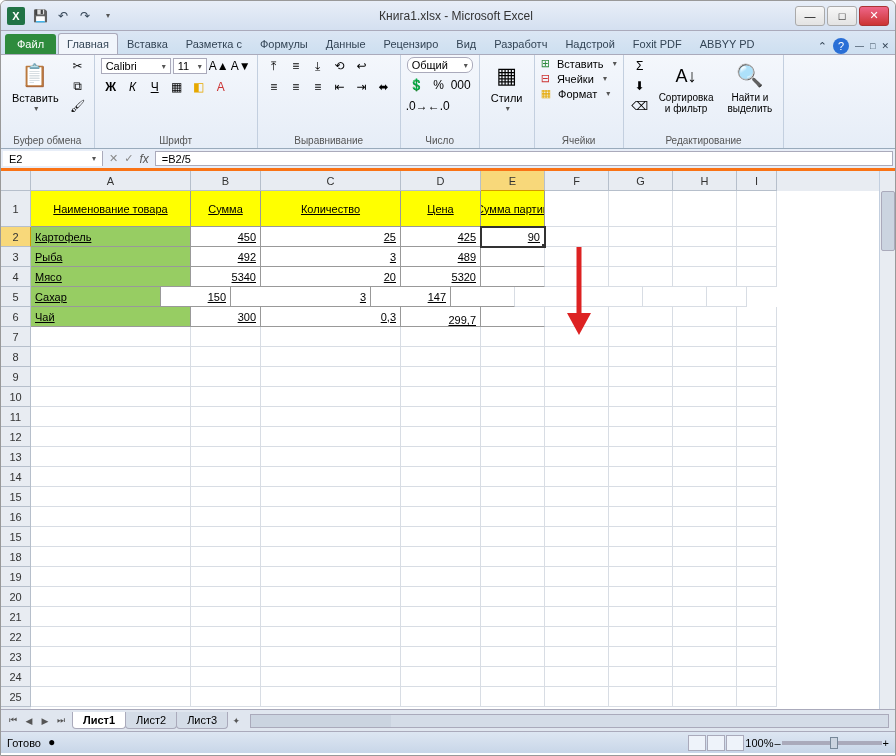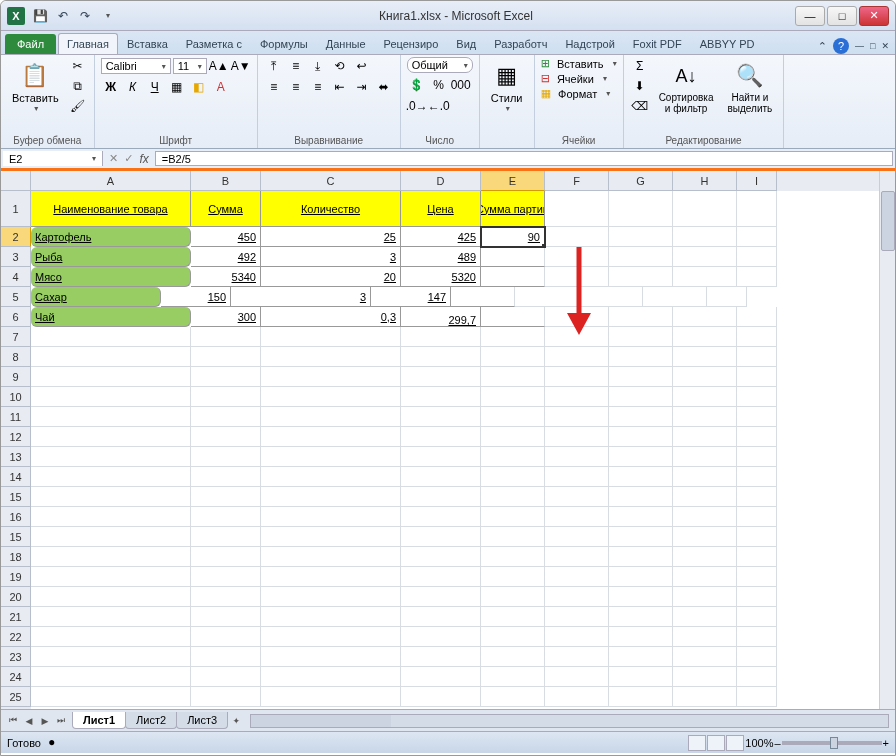--- a/index.html
+++ b/index.html
@@ -52,21 +52,21 @@
 .col-h.sel { background: #f8d87a; border-bottom-color: #d49b00; }
 .row-headers { position: absolute; top: 20px; left: 0; width: 30px; bottom: 0; background: #e8ecf2; }
 .row-h { height: 20px; border-right: 1px solid #b6bfcb; border-bottom: 1px solid #b6bfcb; text-align: center; font-size: 11px; color: #333; line-height: 20px; }
 .row-h.tall { height: 36px; line-height: 36px; }
 .row-h.sel { background: #f8d87a; border-right-color: #d49b00; }
 .cells { position: absolute; top: 20px; left: 30px; right: 16px; bottom: 0; }
 .crow { display: flex; height: 20px; text-decoration: underline; }
 .crow.tall { height: 36px; }
 .cell { border-right: 1px solid #d8dde4; border-bottom: 1px solid #d8dde4; font-size: 11px; padding: 0 4px; display: flex; align-items: center; overflow: hidden; white-space: nowrap; }
 .cell.header-cell { background: #ffff00; font-weight: normal; justify-content: center; border-right-color: #999; border-bottom-color: #999; text-align: center; }
-.cell.name-cell { background: #97cd63; border-right-color: #999; border-bottom-color: #999; border-radius: 6px; }
+.cell.name-cell { background: #97cd63; border-right-color: #999; border-bottom-color: #999; }
 .cell.data-cell { justify-content: flex-end; border-right-color: #999; border-bottom-color: #999; }
 .cell.data-cell.last-col { border-right-color: #d8dde4; }
 .cell.empty { }
 .cell.selected { outline: 2px solid #333; outline-offset: -1px; position: relative; z-index: 2; }
 .fill-handle { position: absolute; bottom: -3px; right: -3px; width: 6px; height: 6px; background: #333; border: 1px solid #fff; z-index: 3; }
 .vscroll { position: absolute; top: 0; right: 0; width: 16px; bottom: 0; background: #e8ecf2; border-left: 1px solid #c3cfdf; }
 .vscroll-thumb { position: absolute; top: 20px; width: 14px; left: 1px; height: 60px; background: #cbd4e0; border: 1px solid #aab; border-radius: 2px; }
 
 
 .red-arrow { position: absolute; z-index: 5; pointer-events: none; }

